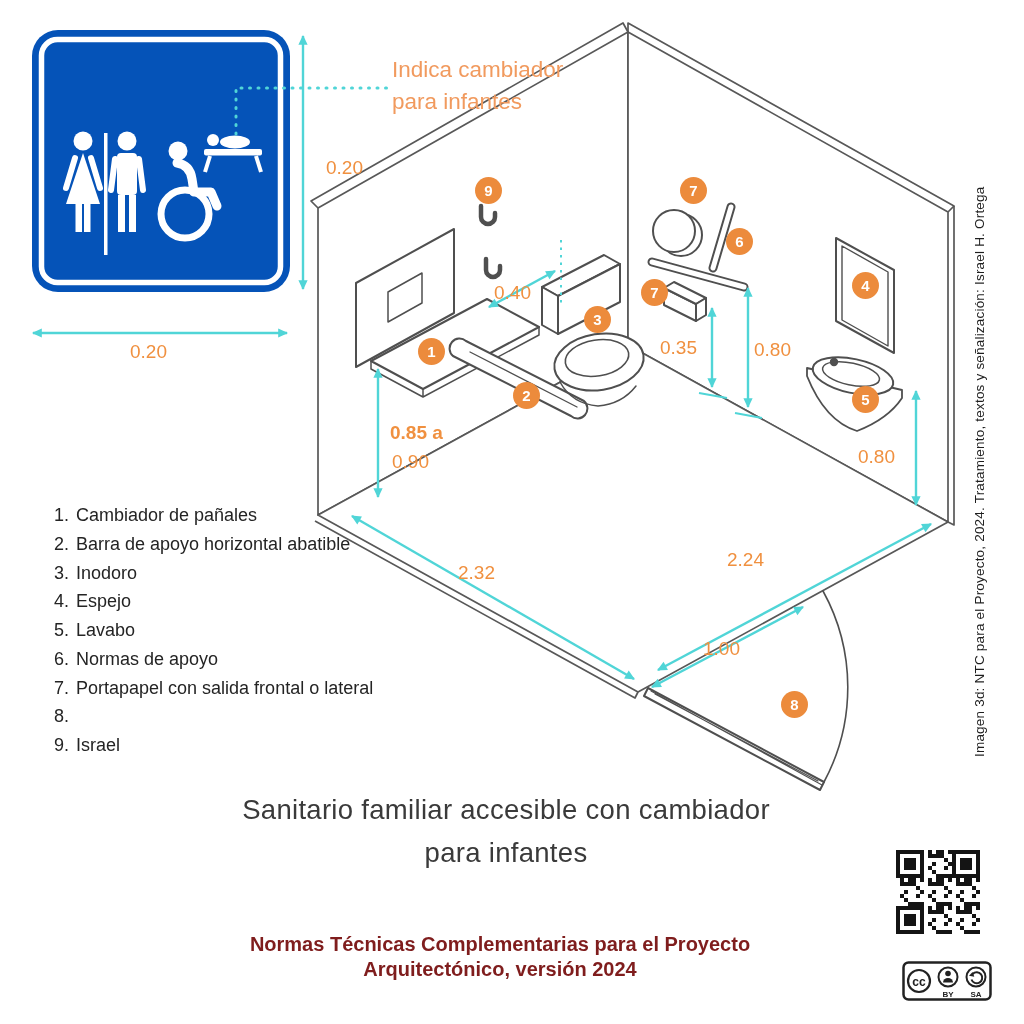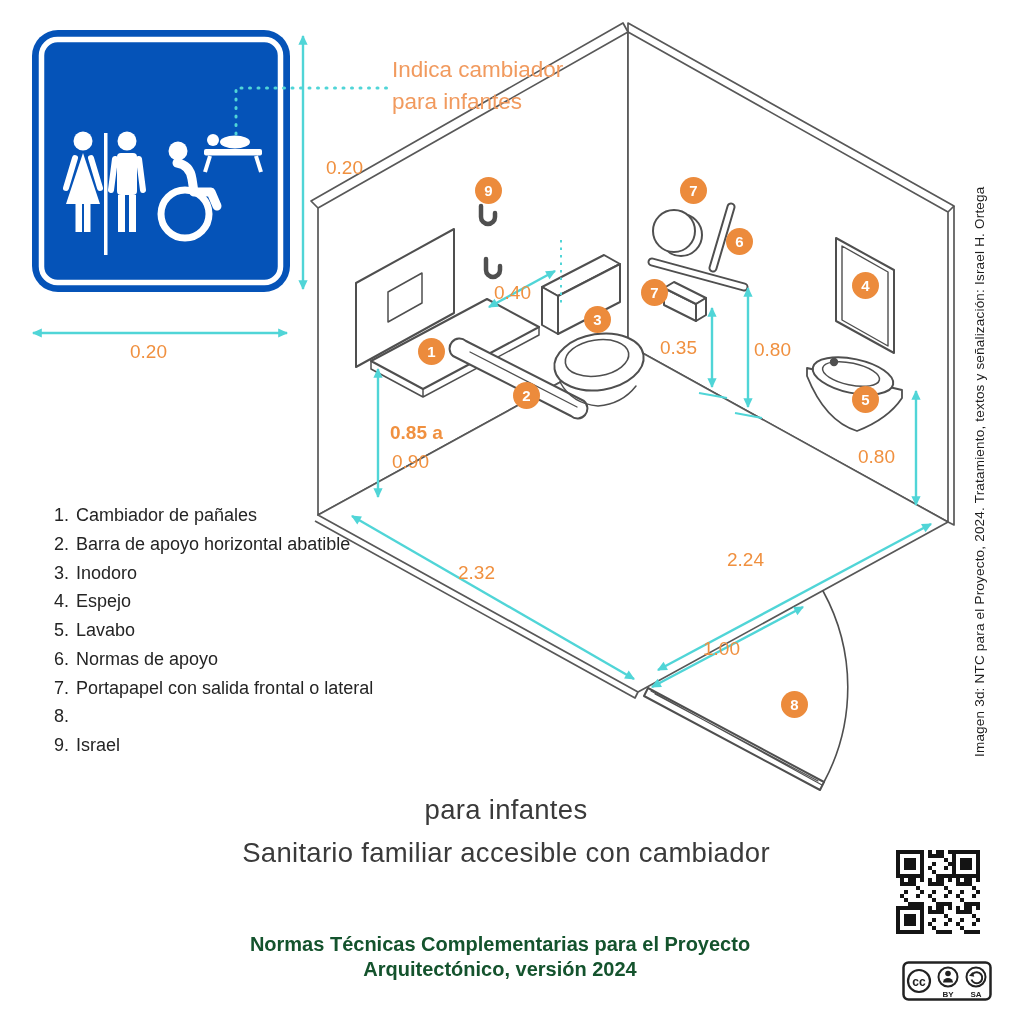--- a/index.html
+++ b/index.html
@@ -11,21 +11,21 @@
   .annotation{position:absolute;left:392px;top:54px;width:212px;font-size:22.5px;line-height:1.42;color:#f19a5e;z-index:20;}
   .dimlabel{position:absolute;font-size:19px;color:#f0903f;z-index:20;text-align:left;}
   .badge{position:absolute;width:27px;height:27px;border-radius:50%;background:#ec8b3c;color:#ffffff;
          font-size:15px;font-weight:bold;display:flex;align-items:center;justify-content:center;z-index:20;}
   .legend{position:absolute;left:44px;top:501px;z-index:10;color:#242424;font-size:18px;}
   .lrow{display:flex;line-height:28.75px;}
   .lnum{width:25px;text-align:right;margin-right:7px;}
   .title{position:absolute;left:102px;top:788px;width:808px;text-align:center;font-size:27.5px;
          line-height:43px;color:#3a3a3a;letter-spacing:.3px;z-index:10;}
   .footer{position:absolute;left:112px;top:932px;width:776px;text-align:center;font-size:20px;
-          font-weight:bold;line-height:25px;color:#14532d;z-index:10;}
+          font-weight:bold;line-height:25px;color:#7f1d1d;z-index:10;}
   .credit{position:absolute;left:972px;top:78px;width:22px;height:788px;writing-mode:vertical-rl;
           transform:rotate(180deg);font-size:13.5px;color:#1e1e1e;text-align:center;letter-spacing:.2px;z-index:10;}
   .qr{position:absolute;left:896px;top:850px;width:84px;height:84px;z-index:10;}
   .qr svg{width:100%;height:100%;fill:#141414;}
   .cc{position:absolute;left:872px;top:960px;width:113px;height:42px;z-index:10;padding-left:30px;}
 </style>
 </head>
 <body>
 
 <div class="canvas">
@@ -217,22 +217,22 @@
     <div class="lrow">
         <span class="lnum">8.</span>
       </div>
     <div class="lrow">
         <span class="lnum">9.</span>
         <span>Israel</span>
       </div>
   </div>
 
   <div class="title">
+    <div>Sanitario familiar accesible con cambiador</div>
     <div>para infantes</div>
-    <div>Sanitario familiar accesible con cambiador</div>
   </div>
 
   <div class="footer">
     <div>Normas Técnicas Complementarias para el Proyecto</div>
     <div>Arquitectónico, versión 2024</div>
   </div>
 
   <div class="credit">Imagen 3d: NTC para el Proyecto, 2024. Tratamiento, textos y señalización: Israel H. Ortega</div>
 
   <div class="qr">

